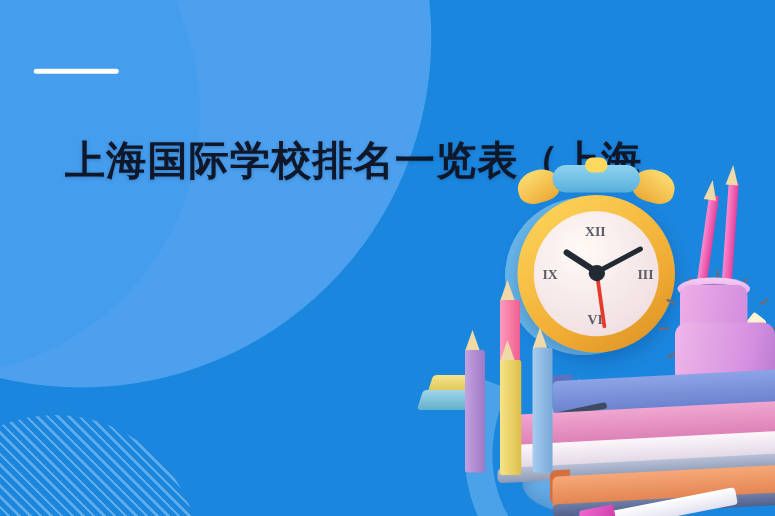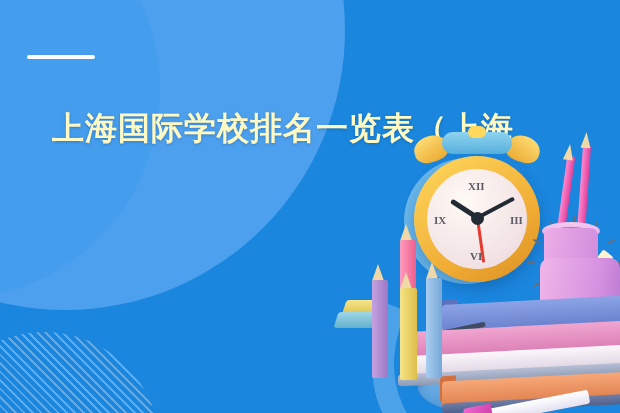--- a/index.html
+++ b/index.html
@@ -47,21 +47,21 @@
     transform:rotate(-20deg);
   }
   
   .accent-rule{
     position:absolute;left:27px;top:55px;width:68px;height:4px;
     background:#ffffff;border-radius:2px;
   }
   
   .title-block{
     position:absolute;left:52px;top:97px;width:480px;
-    color:#fef9c3;font-size:32px;font-weight:bold;line-height:62px;
+    color:#0f172a;font-size:32px;font-weight:bold;line-height:62px;
     letter-spacing:1px;
     text-shadow:0 1px 3px rgba(0,40,90,.28);
     white-space:nowrap;
   }
   .title-line{display:block;}
   
   .illus{position:absolute;left:330px;top:128px;width:290px;height:285px;}
   .el{position:absolute;}
 
   

